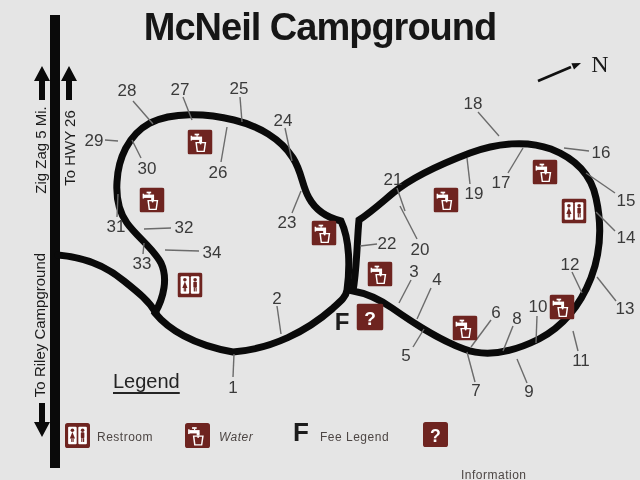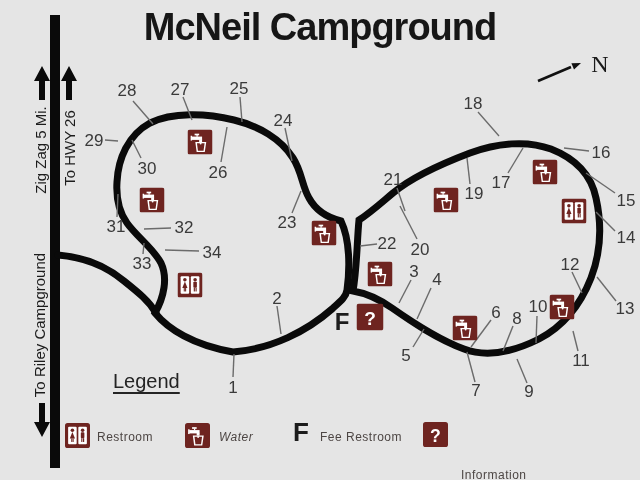--- a/index.html
+++ b/index.html
@@ -180,20 +180,20 @@
       <use href="#sym-restroom"></use>
     </svg>
   <div class="legend-label" style="left:97px;top:430px;">Restroom</div>
 
   <svg class="legend-ico" style="left:185px;top:423px;">
       <use href="#sym-water"></use>
     </svg>
   <div class="legend-label" style="left:219px;top:430px;font-style:italic;">Water</div>
 
   <div id="legend-fee">F</div>
-  <div class="legend-label" style="left:320px;top:430px;">Fee Restroom</div>
+  <div class="legend-label" style="left:320px;top:430px;">Fee Legend</div>
 
   <svg class="legend-ico" style="left:423px;top:422px;">
       <use href="#sym-info"></use>
     </svg>
   <div class="legend-label" style="left:461px;top:444px;margin-top:24px;">Information</div>
 
 </div>
 
 </body></html>

